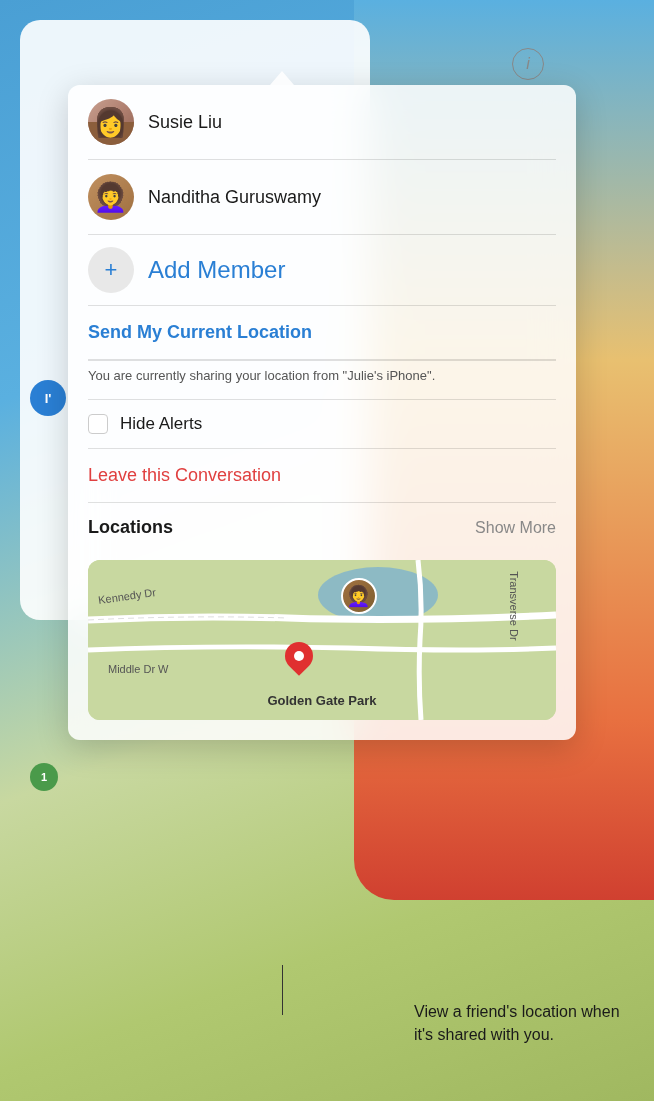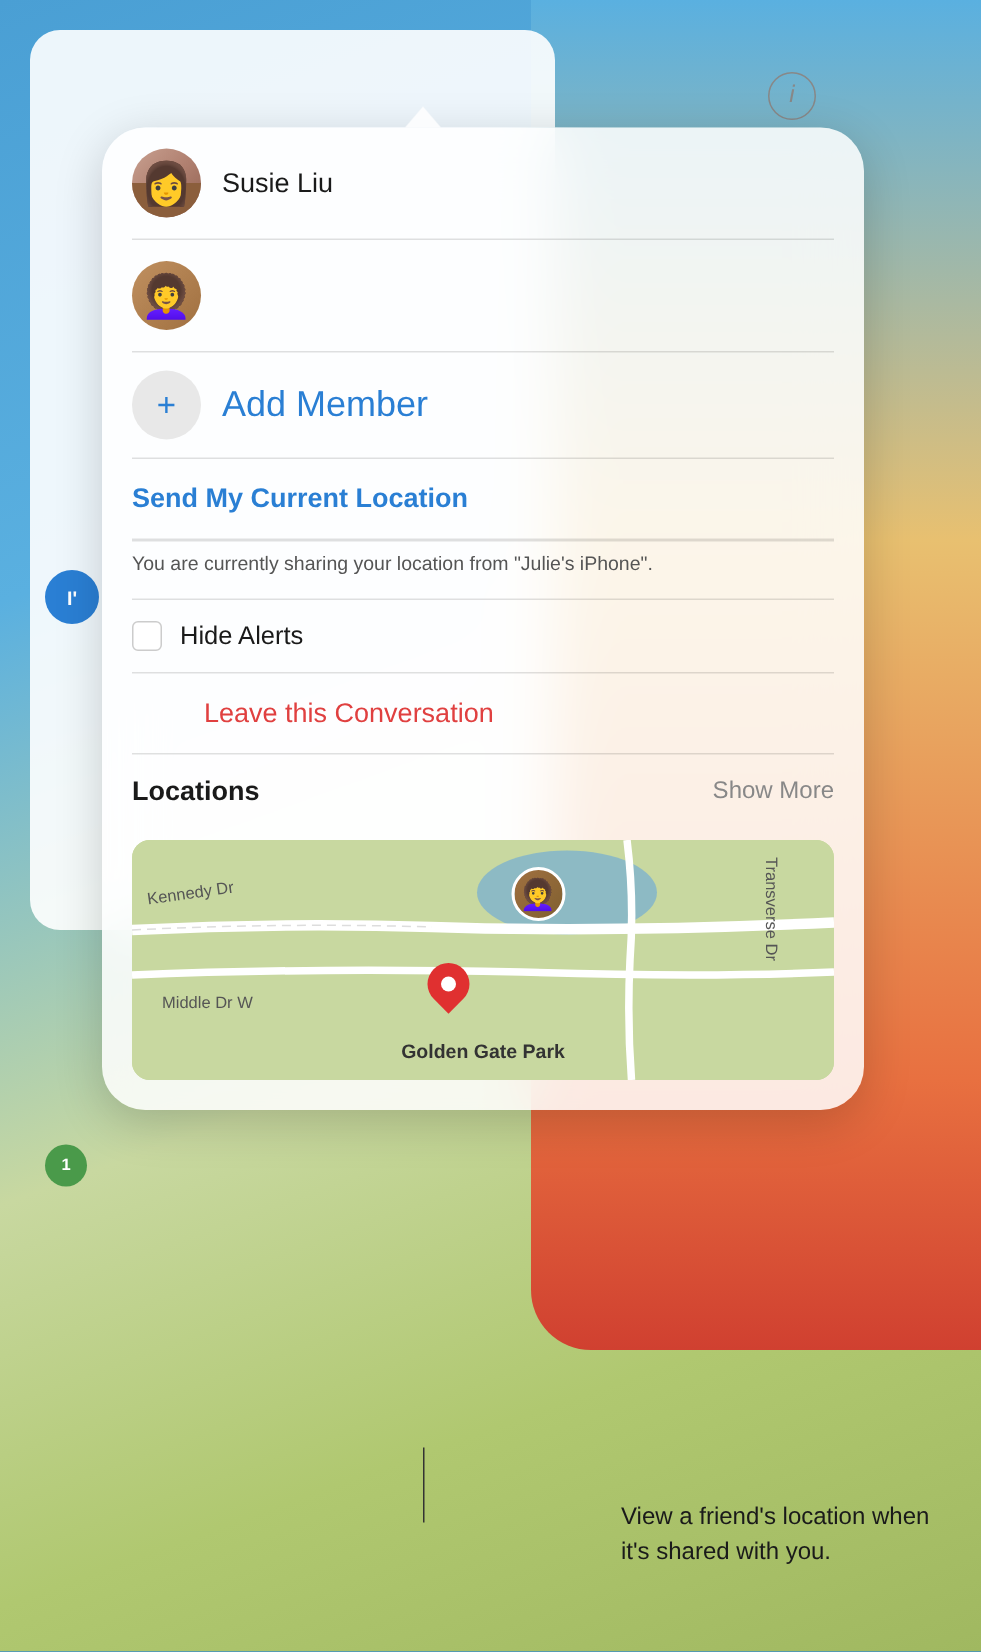--- a/index.html
+++ b/index.html
@@ -102,21 +102,21 @@
 
     
     .main-panel {
       position: absolute;
       top: 85px;
       left: 68px;
       width: 508px;
       background: rgba(255,255,255,0.85);
       backdrop-filter: blur(20px);
       -webkit-backdrop-filter: blur(20px);
-      border-radius: 29px;
+      border-radius: 12px;
       z-index: 20;
       overflow: hidden;
       box-shadow: 0 8px 32px rgba(0,0,0,0.18);
     }
 
     
     .panel-notch {
       width: 0;
       height: 0;
       border-left: 12px solid transparent;
@@ -236,21 +236,20 @@
 
     .action-label-blue {
       font-size: 18px;
       color: #2a7fd4;
       font-weight: bold;
     }
 
     .action-label-red {
       font-size: 18px;
       color: #e04040;
-      margin-left: 48px;
     }
 
     
     .info-text {
       padding: 6px 20px 14px;
       font-size: 13px;
       color: #555;
       line-height: 1.4;
     }
 
@@ -446,20 +445,21 @@
 
     <div class="member-row">
       <div class="avatar avatar-susie"></div>
       <span class="member-name">Susie Liu</span>
     </div>
 
     <div class="divider"></div>
 
     <div class="member-row">
       <div class="avatar avatar-nanditha"></div>
+      <span class="member-name">Nanditha Guruswamy</span>
     </div>
 
     <div class="divider"></div>
 
     <div class="add-member-row">
       <div class="add-icon">+</div>
       <span class="add-member-label">Add Member</span>
     </div>
 
     <div class="divider"></div>

